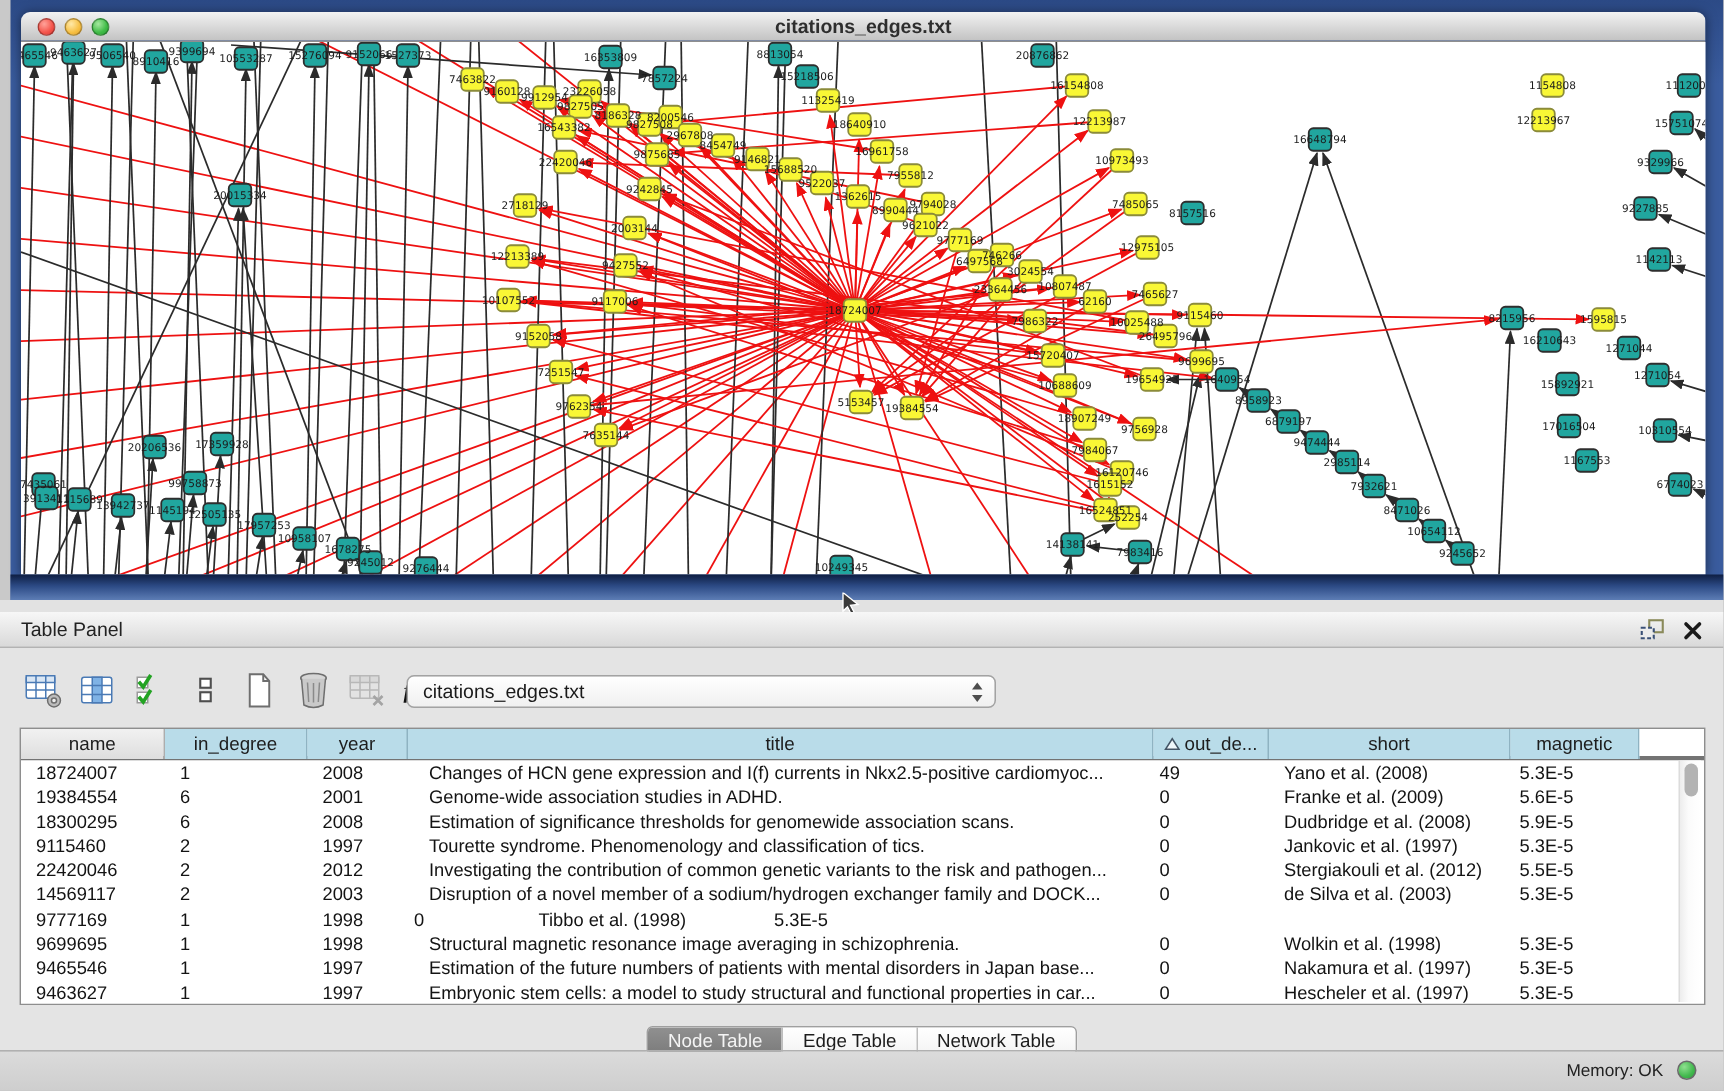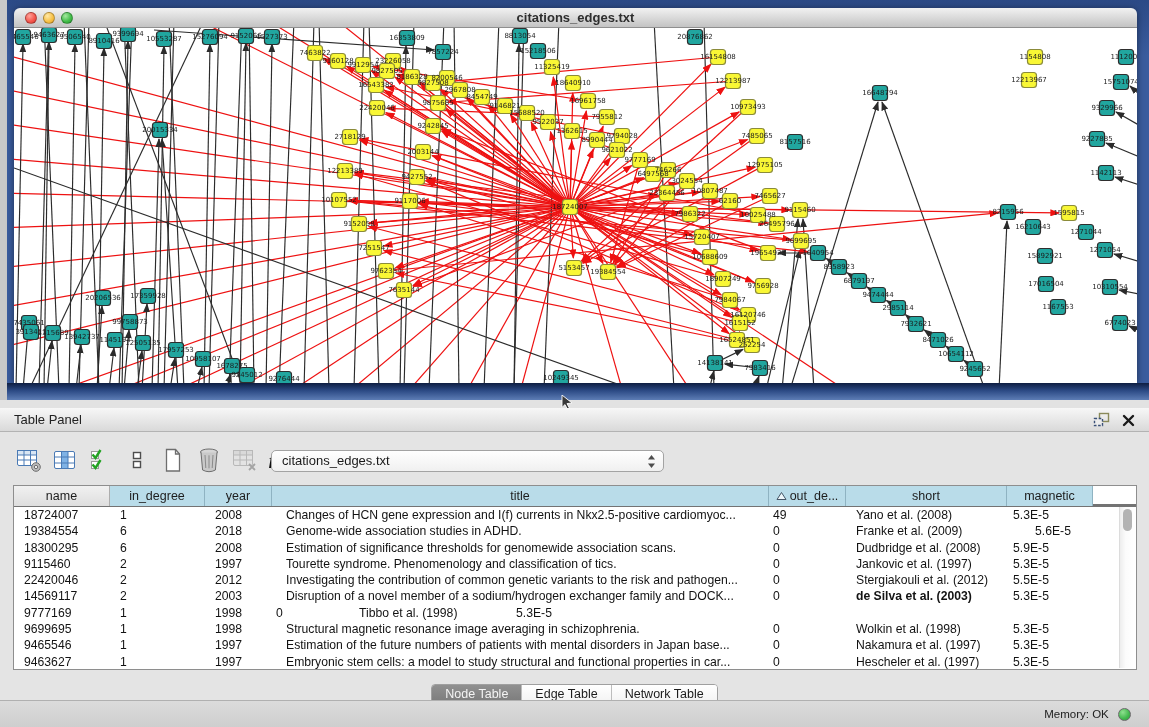--- a/index.html
+++ b/index.html
@@ -686,25 +686,25 @@
             <div class="tcell" style="width: 95px; padding-left: 10px;">1</div>
             <div class="tcell" style="width: 67px; padding-left: 10px;">2008</div>
             <div class="tcell" style="width: 497px; padding-left: 14px;">Changes of HCN gene expression and I(f) currents in Nkx2.5-positive cardiomyoc...</div>
             <div class="tcell" style="width: 77px; padding-left: 4px;">49</div>
             <div class="tcell" style="width: 161px; padding-left: 10px;">Yano et al. (2008)</div>
             <div class="tcell" style="width: 86px; padding-left: 6px;">5.3E-5</div>
           </div>
           <div class="trow">
             <div class="tcell" style="width: 96px; padding-left: 10px;">19384554</div>
             <div class="tcell" style="width: 95px; padding-left: 10px;">6</div>
-            <div class="tcell" style="width: 67px; padding-left: 10px;">2018</div>
+            <div class="tcell" style="width: 67px; padding-left: 10px;">2001</div>
             <div class="tcell" style="width: 497px; padding-left: 14px;">Genome-wide association studies in ADHD.</div>
             <div class="tcell" style="width: 77px; padding-left: 4px;">0</div>
             <div class="tcell" style="width: 161px; padding-left: 10px;">Franke et al. (2009)</div>
-            <div class="tcell" style="width: 86px; padding-left: 6px; text-align: center;">5.6E-5</div>
+            <div class="tcell" style="width: 86px; padding-left: 6px;">5.6E-5</div>
           </div>
           <div class="trow">
             <div class="tcell" style="width: 96px; padding-left: 10px;">18300295</div>
             <div class="tcell" style="width: 95px; padding-left: 10px;">6</div>
             <div class="tcell" style="width: 67px; padding-left: 10px;">2008</div>
             <div class="tcell" style="width: 497px; padding-left: 14px;">Estimation of significance thresholds for genomewide association scans.</div>
             <div class="tcell" style="width: 77px; padding-left: 4px;">0</div>
             <div class="tcell" style="width: 161px; padding-left: 10px;">Dudbridge et al. (2008)</div>
             <div class="tcell" style="width: 86px; padding-left: 6px;">5.9E-5</div>
           </div>
@@ -725,21 +725,21 @@
             <div class="tcell" style="width: 77px; padding-left: 4px;">0</div>
             <div class="tcell" style="width: 161px; padding-left: 10px;">Stergiakouli et al. (2012)</div>
             <div class="tcell" style="width: 86px; padding-left: 6px;">5.5E-5</div>
           </div>
           <div class="trow">
             <div class="tcell" style="width: 96px; padding-left: 10px;">14569117</div>
             <div class="tcell" style="width: 95px; padding-left: 10px;">2</div>
             <div class="tcell" style="width: 67px; padding-left: 10px;">2003</div>
             <div class="tcell" style="width: 497px; padding-left: 14px;">Disruption of a novel member of a sodium/hydrogen exchanger family and DOCK...</div>
             <div class="tcell" style="width: 77px; padding-left: 4px;">0</div>
-            <div class="tcell" style="width: 161px; padding-left: 10px; font-weight: bold;">de Silva et al. (2003)</div>
+            <div class="tcell" style="width: 161px; padding-left: 10px;">de Silva et al. (2003)</div>
             <div class="tcell" style="width: 86px; padding-left: 6px;">5.3E-5</div>
           </div>
           <div class="trow">
             <div class="tcell" style="width: 96px; padding-left: 10px;">9777169</div>
             <div class="tcell" style="width: 95px; padding-left: 10px;">1</div>
             <div class="tcell" style="width: 67px; padding-left: 10px;">1998</div>
             <div class="tcell" style="width: 77px; padding-left: 4px;">0</div>
             <div class="tcell" style="width: 161px; padding-left: 10px;">Tibbo et al. (1998)</div>
             <div class="tcell" style="width: 86px; padding-left: 6px;">5.3E-5</div>
           </div>

